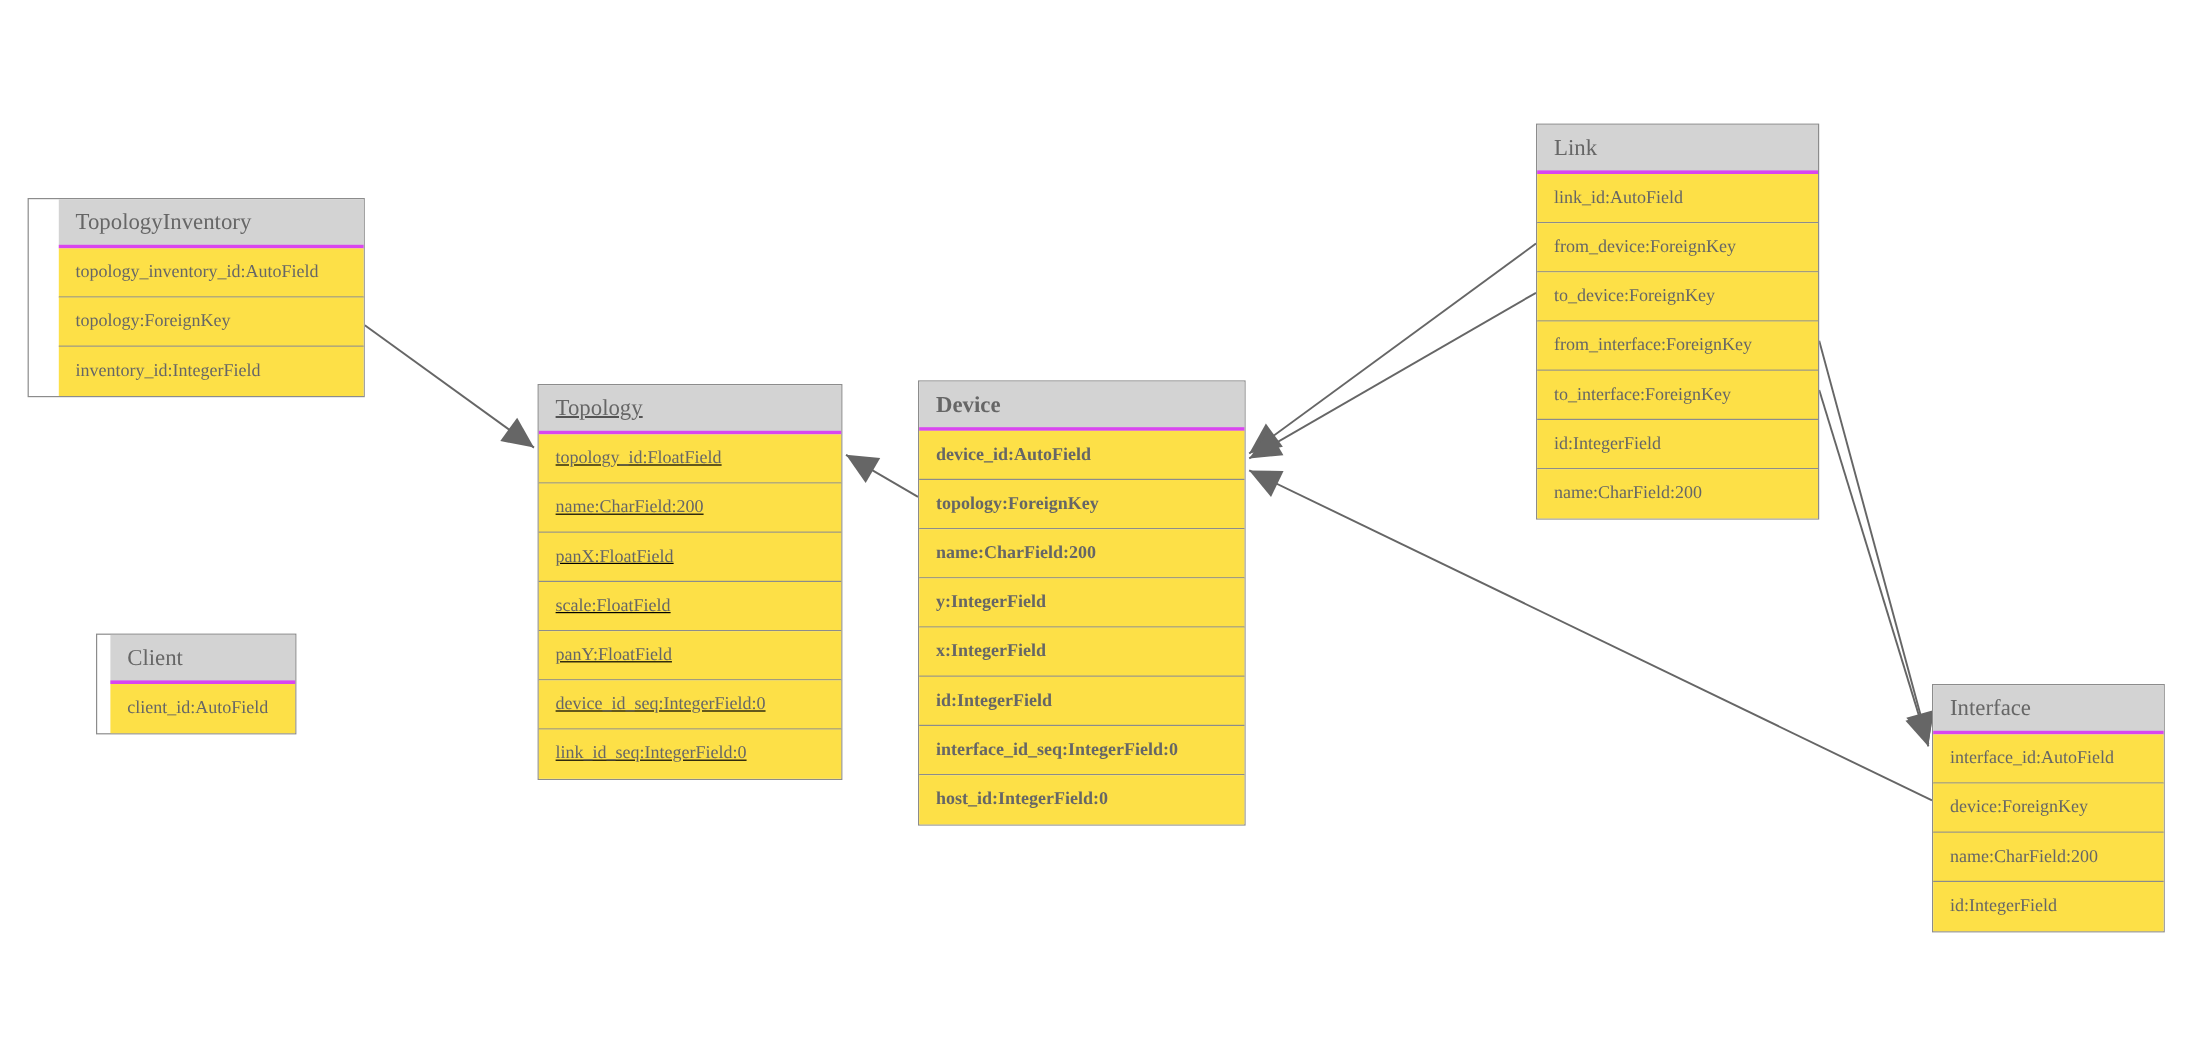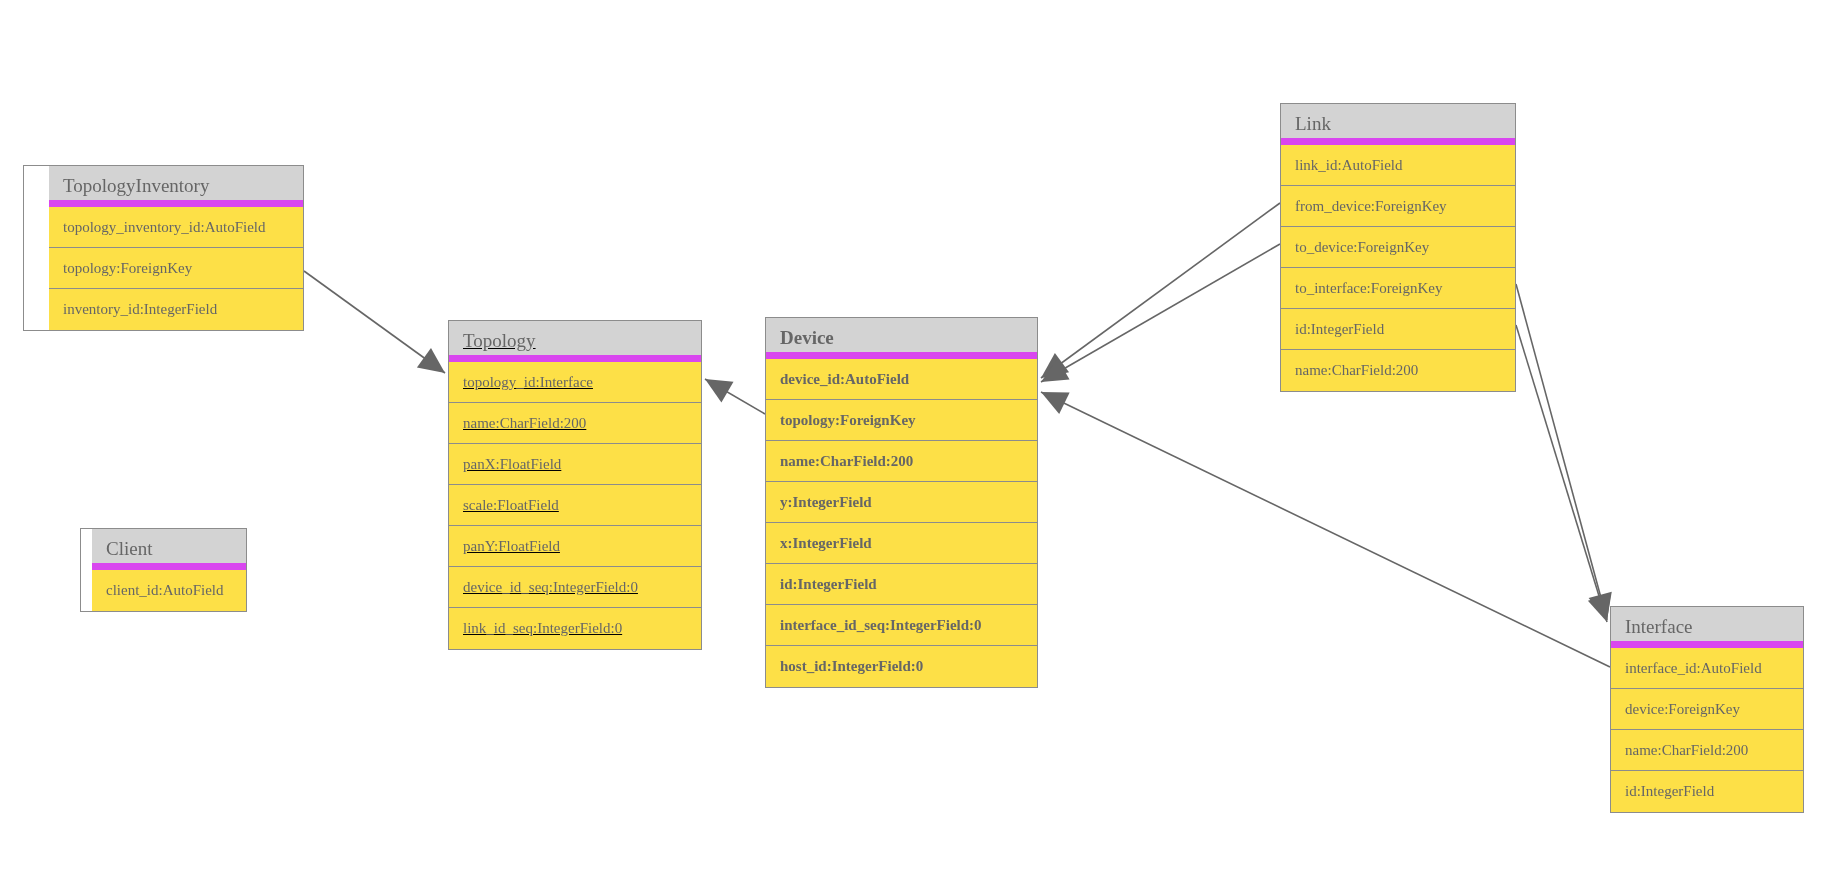--- a/index.html
+++ b/index.html
@@ -26,21 +26,21 @@
   .entity {
     position: absolute;
     box-sizing: border-box;
     border: 1px solid #8c8c8c;
     background: #ffffff;
     z-index: 2;
   }
   .entity-header {
     box-sizing: border-box;
     background: #d3d3d3;
-    border-bottom: 7px solid #d946ef;
+    border-bottom: 3px solid #d946ef;
     color: #666666;
     font-size: 19px;
     line-height: 40px;
     height: 41px;
     padding: 0 0 0 14px;
     white-space: nowrap;
     overflow: hidden;
   }
   .entity-field {
     box-sizing: border-box;
@@ -102,21 +102,21 @@
         <div class="entity-field">topology_inventory_id:AutoField</div>
         <div class="entity-field">topology:ForeignKey</div>
         <div class="entity-field">inventory_id:IntegerField</div>
       </div>
       <div class="entity" style="left: 80px; top: 528px; width: 167px; padding-left: 11px;">
         <div class="entity-header">Client</div>
         <div class="entity-field">client_id:AutoField</div>
       </div>
       <div class="entity" style="left: 448px; top: 320px; width: 254px; text-decoration: underline;">
         <div class="entity-header">Topology</div>
-        <div class="entity-field">topology_id:Interface</div>
+        <div class="entity-field">topology_id:FloatField</div>
         <div class="entity-field">name:CharField:200</div>
         <div class="entity-field">panX:FloatField</div>
         <div class="entity-field">scale:FloatField</div>
         <div class="entity-field">panY:FloatField</div>
         <div class="entity-field">device_id_seq:IntegerField:0</div>
         <div class="entity-field">link_id_seq:IntegerField:0</div>
       </div>
       <div class="entity" style="left: 765px; top: 317px; width: 273px; font-weight: bold;">
         <div class="entity-header">Device</div>
         <div class="entity-field">device_id:AutoField</div>
@@ -126,25 +126,26 @@
         <div class="entity-field">x:IntegerField</div>
         <div class="entity-field">id:IntegerField</div>
         <div class="entity-field">interface_id_seq:IntegerField:0</div>
         <div class="entity-field">host_id:IntegerField:0</div>
       </div>
       <div class="entity" style="left: 1280px; top: 103px; width: 236px;">
         <div class="entity-header">Link</div>
         <div class="entity-field">link_id:AutoField</div>
         <div class="entity-field">from_device:ForeignKey</div>
         <div class="entity-field">to_device:ForeignKey</div>
+        <div class="entity-field">from_interface:ForeignKey</div>
         <div class="entity-field">to_interface:ForeignKey</div>
         <div class="entity-field">id:IntegerField</div>
         <div class="entity-field">name:CharField:200</div>
       </div>
-      <div class="entity" style="left: 1610px; top: 570px; width: 194px; margin-top: 36px;">
+      <div class="entity" style="left: 1610px; top: 570px; width: 194px;">
         <div class="entity-header">Interface</div>
         <div class="entity-field">interface_id:AutoField</div>
         <div class="entity-field">device:ForeignKey</div>
         <div class="entity-field">name:CharField:200</div>
         <div class="entity-field">id:IntegerField</div>
       </div>
     </div>
 
 </div>
 

